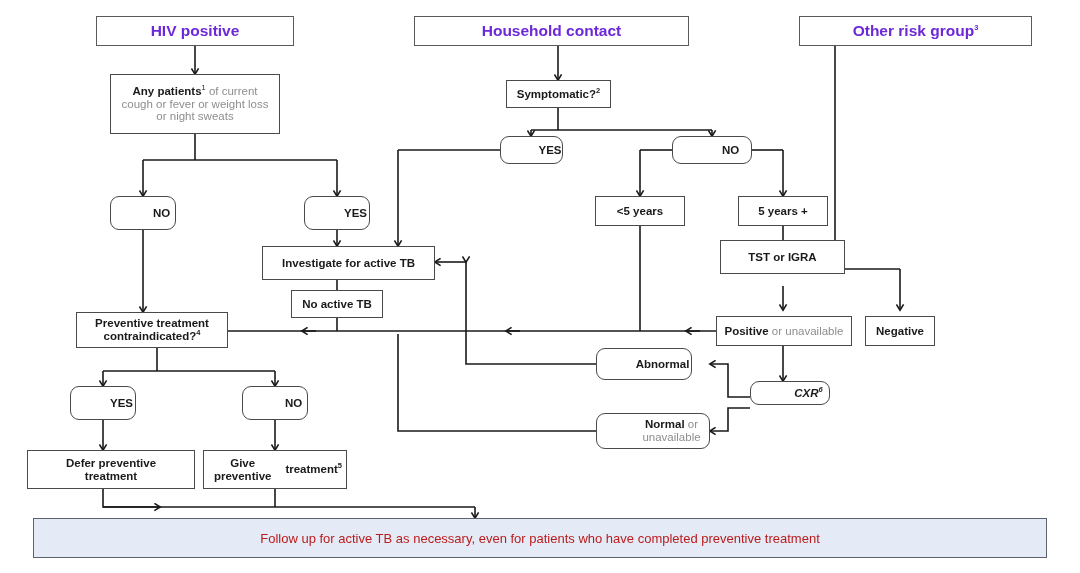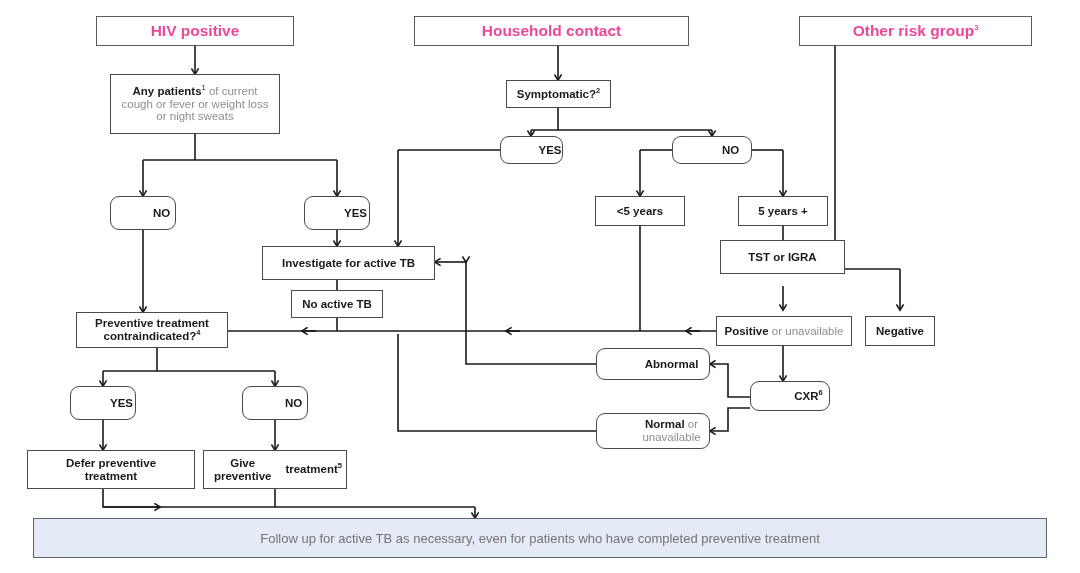--- a/index.html
+++ b/index.html
@@ -4,29 +4,29 @@
 <style>
   html,body{margin:0;padding:0;background:#ffffff;}
   body{width:1080px;height:573px;position:relative;overflow:hidden;
        font-family:"Liberation Sans","DejaVu Sans",sans-serif;}
   #canvas{position:absolute;left:0;top:0;width:1080px;height:573px;}
   svg#wires{position:absolute;left:0;top:0;width:1080px;height:573px;pointer-events:none;}
 
   .node{position:absolute;box-sizing:border-box;display:flex;align-items:center;
         justify-content:center;text-align:center;background:#ffffff;
         border:1.4px solid #4a4a4a;color:#1a1a1a;line-height:1.12;}
-  .header{border:1.5px solid #5a5a5a;color:#ec4899;font-weight:bold;font-size:15.5px;}
+  .header{border:1.5px solid #5a5a5a;color:#6d28d9;font-weight:bold;font-size:15.5px;}
   .rect{font-size:11.5px;}
   .pill{border-radius:9px;font-size:11.5px;padding-left:37px;}
   .bold{font-weight:bold;}
   .muted{color:#8e8e8e;font-weight:normal;}
   .sup{font-size:7.5px;vertical-align:super;line-height:0;}
   .banner{position:absolute;box-sizing:border-box;background:#e4eaf6;
           border:1.4px solid #5c6270;display:flex;align-items:center;
-          justify-content:center;font-size:13px;color:#737373;}
+          justify-content:center;font-size:13px;color:#b91c1c;}
   .txt{display:block;padding:0 4px;}
 </style>
 </head>
 <body>
 
 <div id="canvas">
 
   <svg id="wires" viewBox="0 0 1080 573" xmlns="http://www.w3.org/2000/svg">
     <defs>
       <marker id="ad" markerWidth="9" markerHeight="9" refX="4.2" refY="7.2" orient="0" markerUnits="userSpaceOnUse">
@@ -164,25 +164,25 @@
   </div>
 
   <div class="node rect" style="left:716px;top:316px;width:136px;height:30px;">
     <span class="txt"><span class="bold">Positive</span><span class="muted"> or unavailable</span></span>
   </div>
 
   <div class="node rect" style="left:865px;top:316px;width:70px;height:30px;">
     <span class="txt bold">Negative</span>
   </div>
 
-  <div class="node pill" style="left:750px;top:381px;width:80px;height:30px;">
+  <div class="node pill" style="left:750px;top:381px;width:80px;height:24px;font-style:italic;">
     <span class="txt bold"><span>CXR</span><span class="sup">6</span></span>
   </div>
 
-  <div class="node pill" style="left:596px;top:348px;width:114px;height:32px;">
+  <div class="node pill" style="left:596px;top:348px;width:96px;height:32px;">
     <span class="txt bold">Abnormal</span>
   </div>
 
   <div class="node pill" style="left:596px;top:413px;width:114px;height:36px;flex-direction:column;">
     <span class="txt"><span class="bold">Normal</span><span class="muted"> or</span></span>
     <span class="txt muted">unavailable</span>
   </div>
 
   <div class="node rect" style="left:262px;top:246px;width:173px;height:34px;">
     <span class="txt bold">Investigate for active TB</span>

